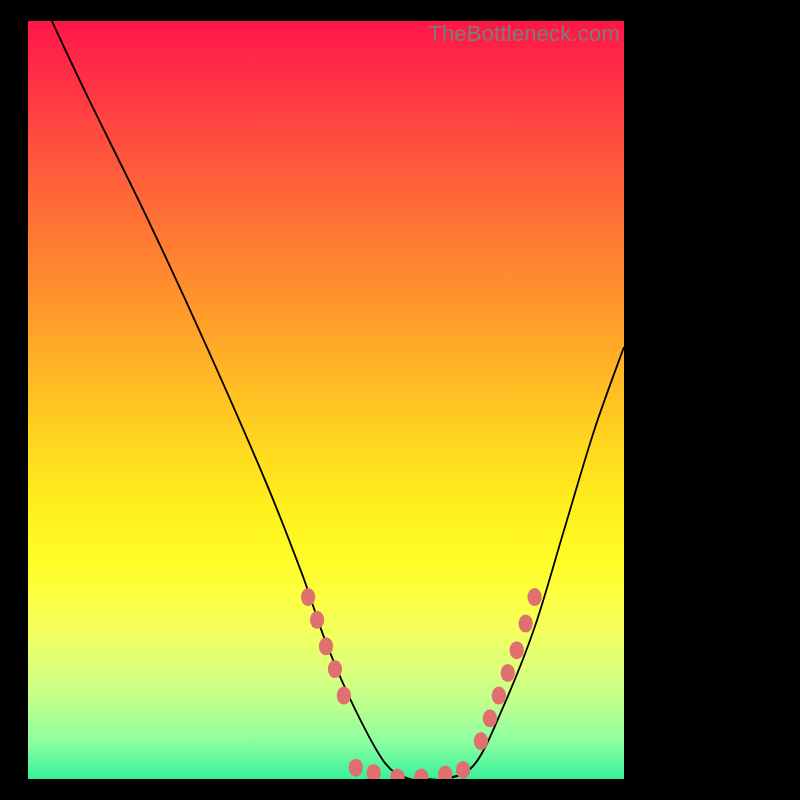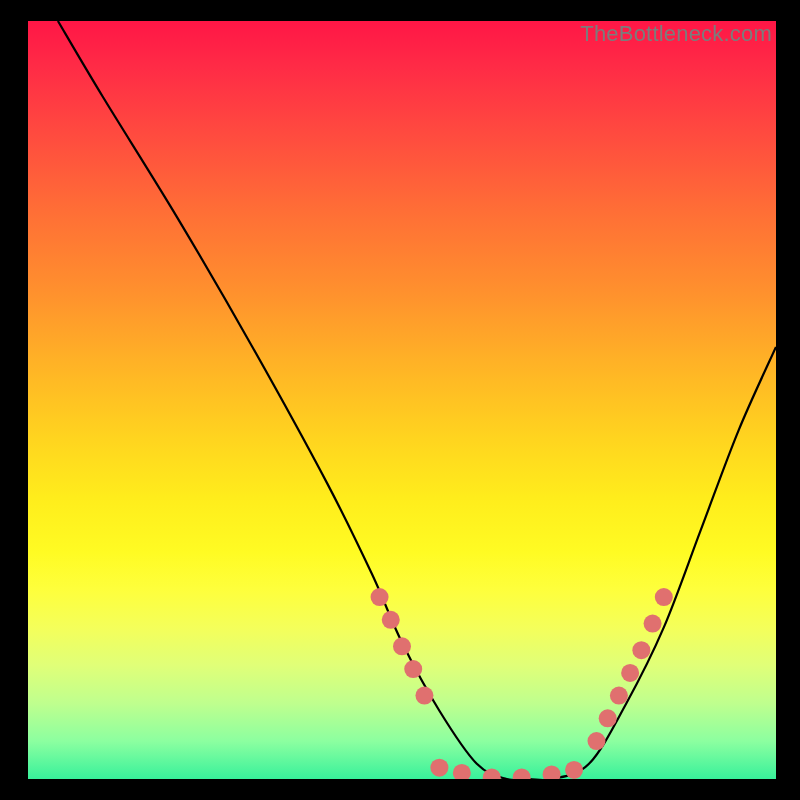--- a/index.html
+++ b/index.html
@@ -3,21 +3,21 @@
 <meta charset="utf-8">
 <style>
   * { margin: 0; padding: 0; box-sizing: border-box; }
   html, body { width: 800px; height: 800px; overflow: hidden; }
   body { background: #000; position: relative; font-family: Arial, sans-serif; }
 
   .plot-area {
     position: absolute;
     left: 28px;
     top: 21px;
-    width: 748px;
+    width: 596px;
     height: 758px;
     background: linear-gradient(to bottom,
       #ff1646 0%,
       #ff2b46 6%,
       #ff4b3f 15%,
       #ff6e36 25%,
       #ff8e2e 35%,
       #ffb226 45%,
       #ffd41f 55%,
       #ffed1c 63%,

